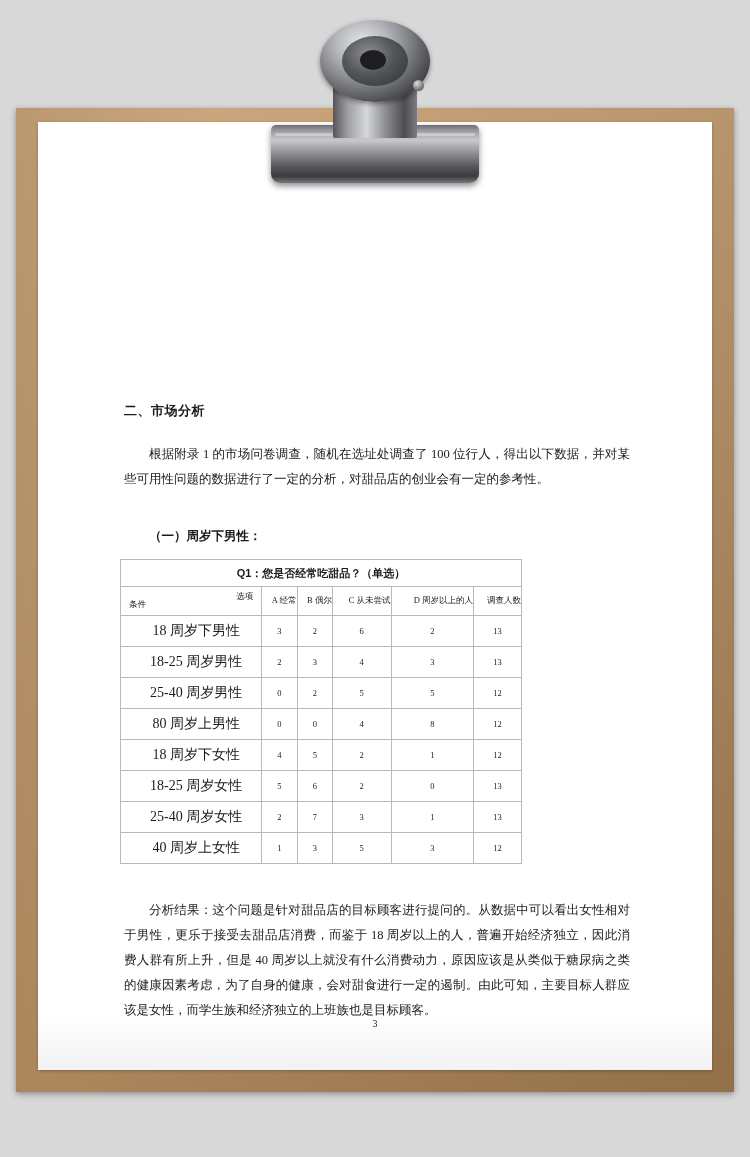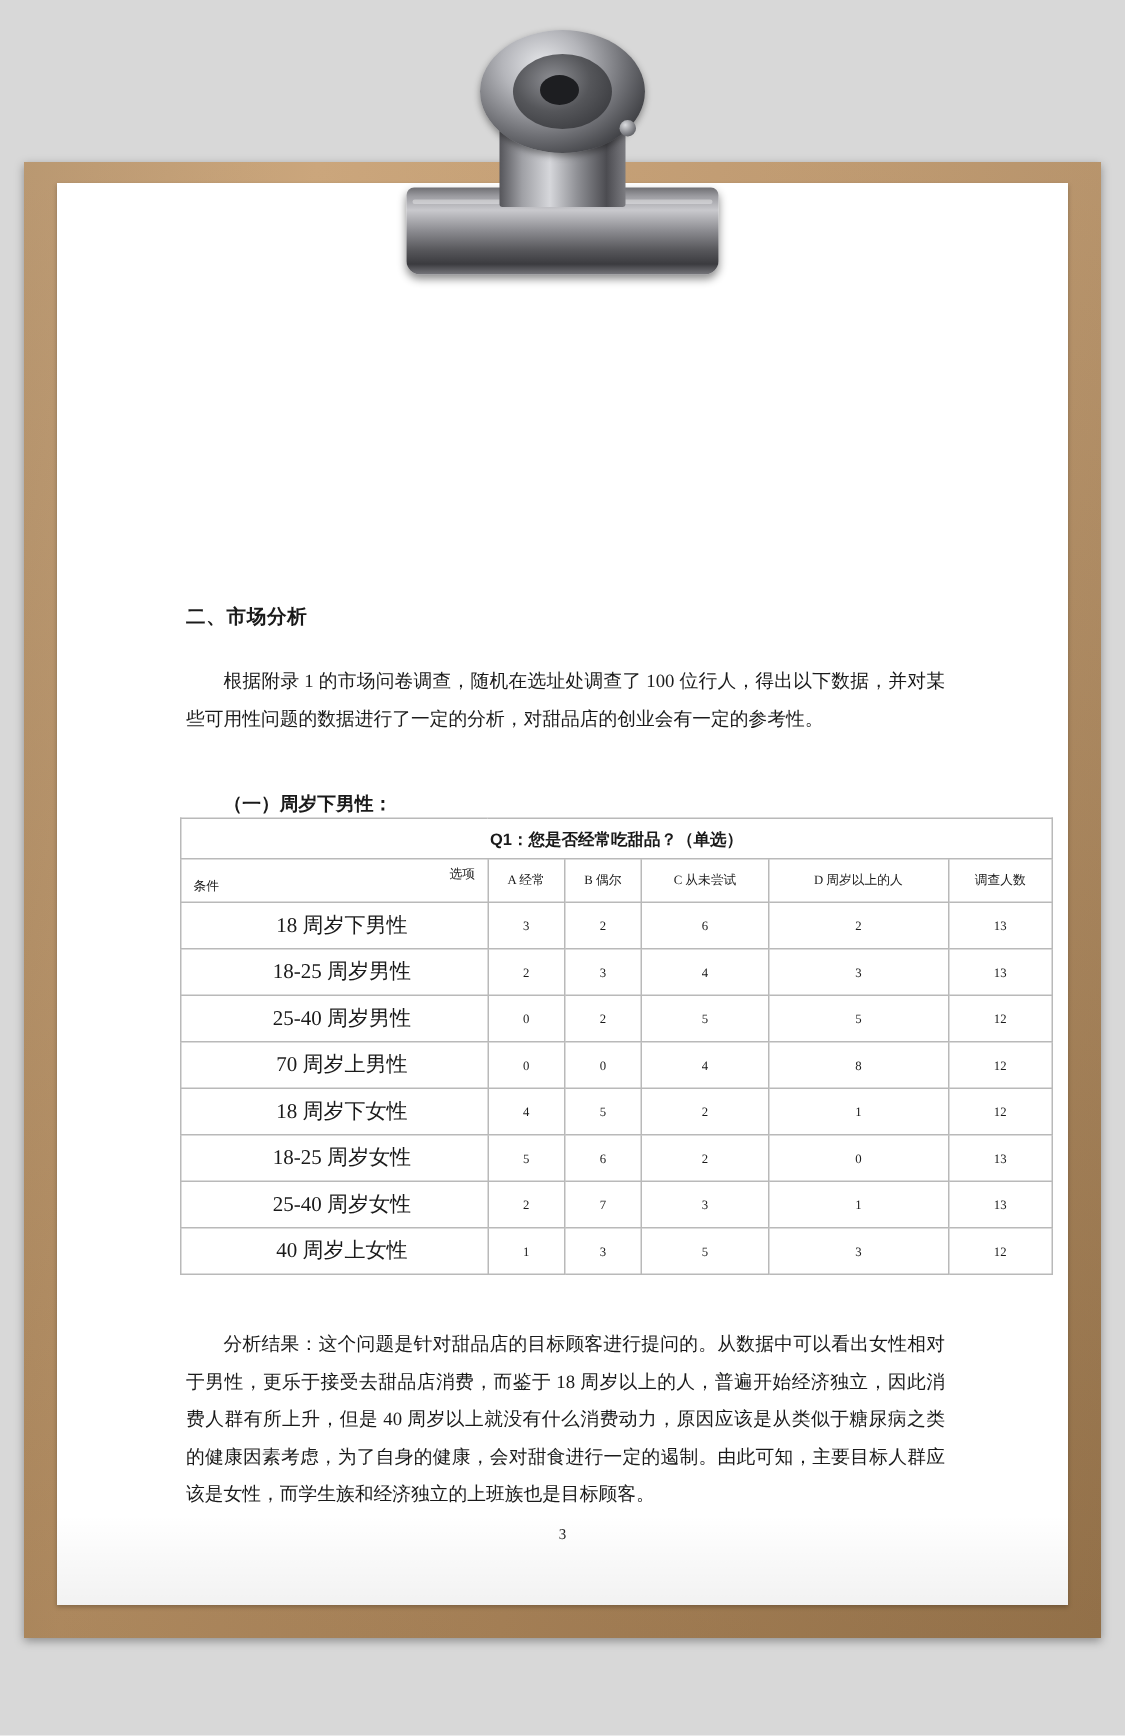--- a/index.html
+++ b/index.html
@@ -146,22 +146,23 @@
   h3.sub-title {
     font-family: "Liberation Sans", sans-serif;
     font-size: 12.5px;
     font-weight: bold;
     margin: 36px 0 0 0;
     text-indent: 2em;
   }
 
   
   .table-wrap {
+    margin-top: 14px;
     margin-left: -4px;
-    width: 582px;
+    width: 402px;
   }
   table.survey {
     border-collapse: collapse;
     width: 100%;
     font-size: 8.5px;
   }
   table.survey td, table.survey th {
     border: 1px solid #b9b9b9;
     text-align: center;
     font-weight: normal;
@@ -170,20 +171,21 @@
   }
   table.survey tr.title-row th {
     font-family: "Liberation Sans", sans-serif;
     font-size: 11px;
     font-weight: bold;
     height: 26px;
   }
   table.survey tr.head-row td {
     font-size: 8.5px;
     height: 28px;
+    text-align: right;
   }
   td.rowlabel {
     text-align: left;
     padding-left: 10px !important;
     font-size: 14px;
   }
   .corner {
     position: relative;
     text-align: left !important;
     padding-left: 8px !important;
@@ -270,21 +272,21 @@
               </tr>
               <tr>
                 <td class="rowlabel">25-40 周岁男性</td>
                 <td>0</td>
                 <td>2</td>
                 <td>5</td>
                 <td>5</td>
                 <td>12</td>
               </tr>
               <tr>
-                <td class="rowlabel">70 周岁上男性</td>
+                <td class="rowlabel">80 周岁上男性</td>
                 <td>0</td>
                 <td>0</td>
                 <td>4</td>
                 <td>8</td>
                 <td>12</td>
               </tr>
               <tr>
                 <td class="rowlabel">18 周岁下女性</td>
                 <td>4</td>
                 <td>5</td>

